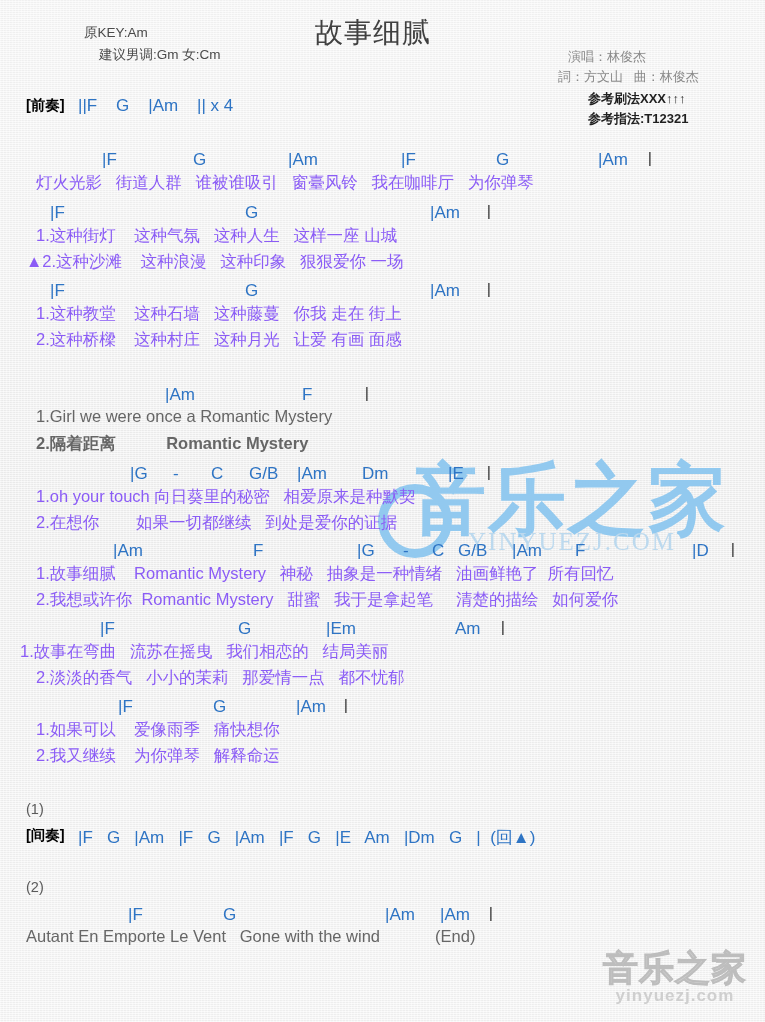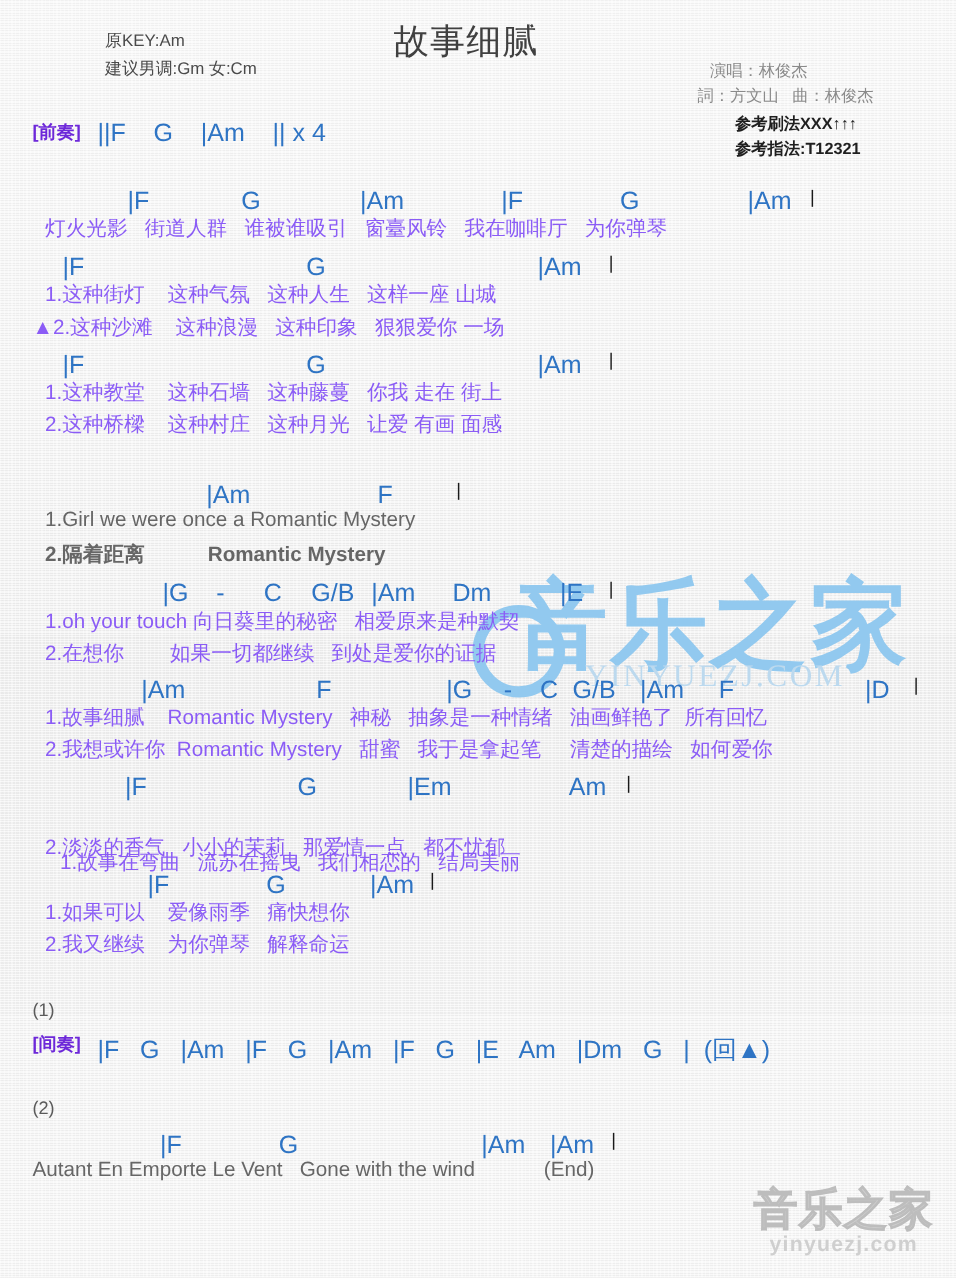--- a/index.html
+++ b/index.html
@@ -44,33 +44,33 @@
     font-size: 13px;
     color: #8a8a8a;
   }
   .meta-strong {
     font-size: 13px;
     color: #1f1f1f;
     font-weight: bold;
   }
   .section-tag {
     font-size: 14.5px;
-    color: #6d28d9;
+    color: #000000;
     font-weight: bold;
   }
   .lyric {
     font-size: 16.5px;
     color: #8b5cf6;
   }
   .lyric-en {
     font-size: 16.5px;
     color: #666666;
   }
   .chord {
-    font-size: 20px;
+    font-size: 17px;
     color: #2e74c4;
   }
   .chord-bar {
     font-size: 14.5px;
     color: #1a1a1a;
   }
   .num {
     font-size: 14.5px;
     color: #5a5a5a;
   }
@@ -152,21 +152,21 @@
   <div class="wm-cjk">音乐之家</div>
   <div class="wm-url">YINYUEZJ.COM</div>
 </div>
 
 <div id="sheet">
 
   <div class="abs title" style="left:315px; top:14px;">故事细腻</div>
 
   <div class="abs meta-key" style="left:84px; top:24px;">原KEY:Am</div>
 
-  <div class="abs meta-key" style="left:84px; top:46px;">建议男调:Gm 女:Cm</div>
+  <div class="abs meta-key" style="left:99px; top:46px;">建议男调:Gm 女:Cm</div>
 
   <div class="abs meta-right" style="left:568px; top:48px;">演唱：林俊杰</div>
 
   <div class="abs meta-right" style="left:558px; top:68px;">詞：方文山   曲：林俊杰</div>
 
   <div class="abs meta-strong" style="left:588px; top:90px;">参考刷法XXX↑↑↑</div>
 
   <div class="abs meta-strong" style="left:588px; top:110px;">参考指法:T12321</div>
 
   <div class="abs section-tag" style="left:26px; top:96px;">[前奏]</div>
@@ -236,21 +236,21 @@
     <div class="abs lyric" style="left:36px; top:22px;">1.故事细腻    Romantic Mystery   神秘   抽象是一种情绪   油画鲜艳了  所有回忆</div>
     <div class="abs lyric" style="left:36px; top:48px;">2.我想或许你  Romantic Mystery   甜蜜   我于是拿起笔     清楚的描绘   如何爱你</div>
   </div>
 
   <div class="abs" style="left:0; top:619px; width:765px;">
     <div class="abs chord" style="left:100px; top:0;">|F</div>
     <div class="abs chord" style="left:238px; top:0;">G</div>
     <div class="abs chord" style="left:326px; top:0;text-align:center;">|Em</div>
     <div class="abs chord" style="left:455px; top:0;">Am</div>
     <div class="abs chord-bar" style="left:501px; top:0;">|</div>
-    <div class="abs lyric" style="left:48px; top:22px;margin-top:38px;">1.故事在弯曲   流苏在摇曳   我们相恋的   结局美丽</div>
+    <div class="abs lyric" style="left:20px; top:22px;">1.故事在弯曲   流苏在摇曳   我们相恋的   结局美丽</div>
     <div class="abs lyric" style="left:36px; top:48px;">2.淡淡的香气   小小的茉莉   那爱情一点   都不忧郁</div>
   </div>
 
   <div class="abs" style="left:0; top:697px; width:765px;">
     <div class="abs chord" style="left:118px; top:0;">|F</div>
     <div class="abs chord" style="left:213px; top:0;">G</div>
     <div class="abs chord" style="left:296px; top:0;">|Am</div>
     <div class="abs chord-bar" style="left:344px; top:0;">|</div>
     <div class="abs lyric" style="left:36px; top:22px;">1.如果可以    爱像雨季   痛快想你</div>
     <div class="abs lyric" style="left:36px; top:48px;">2.我又继续    为你弹琴   解释命运</div>

